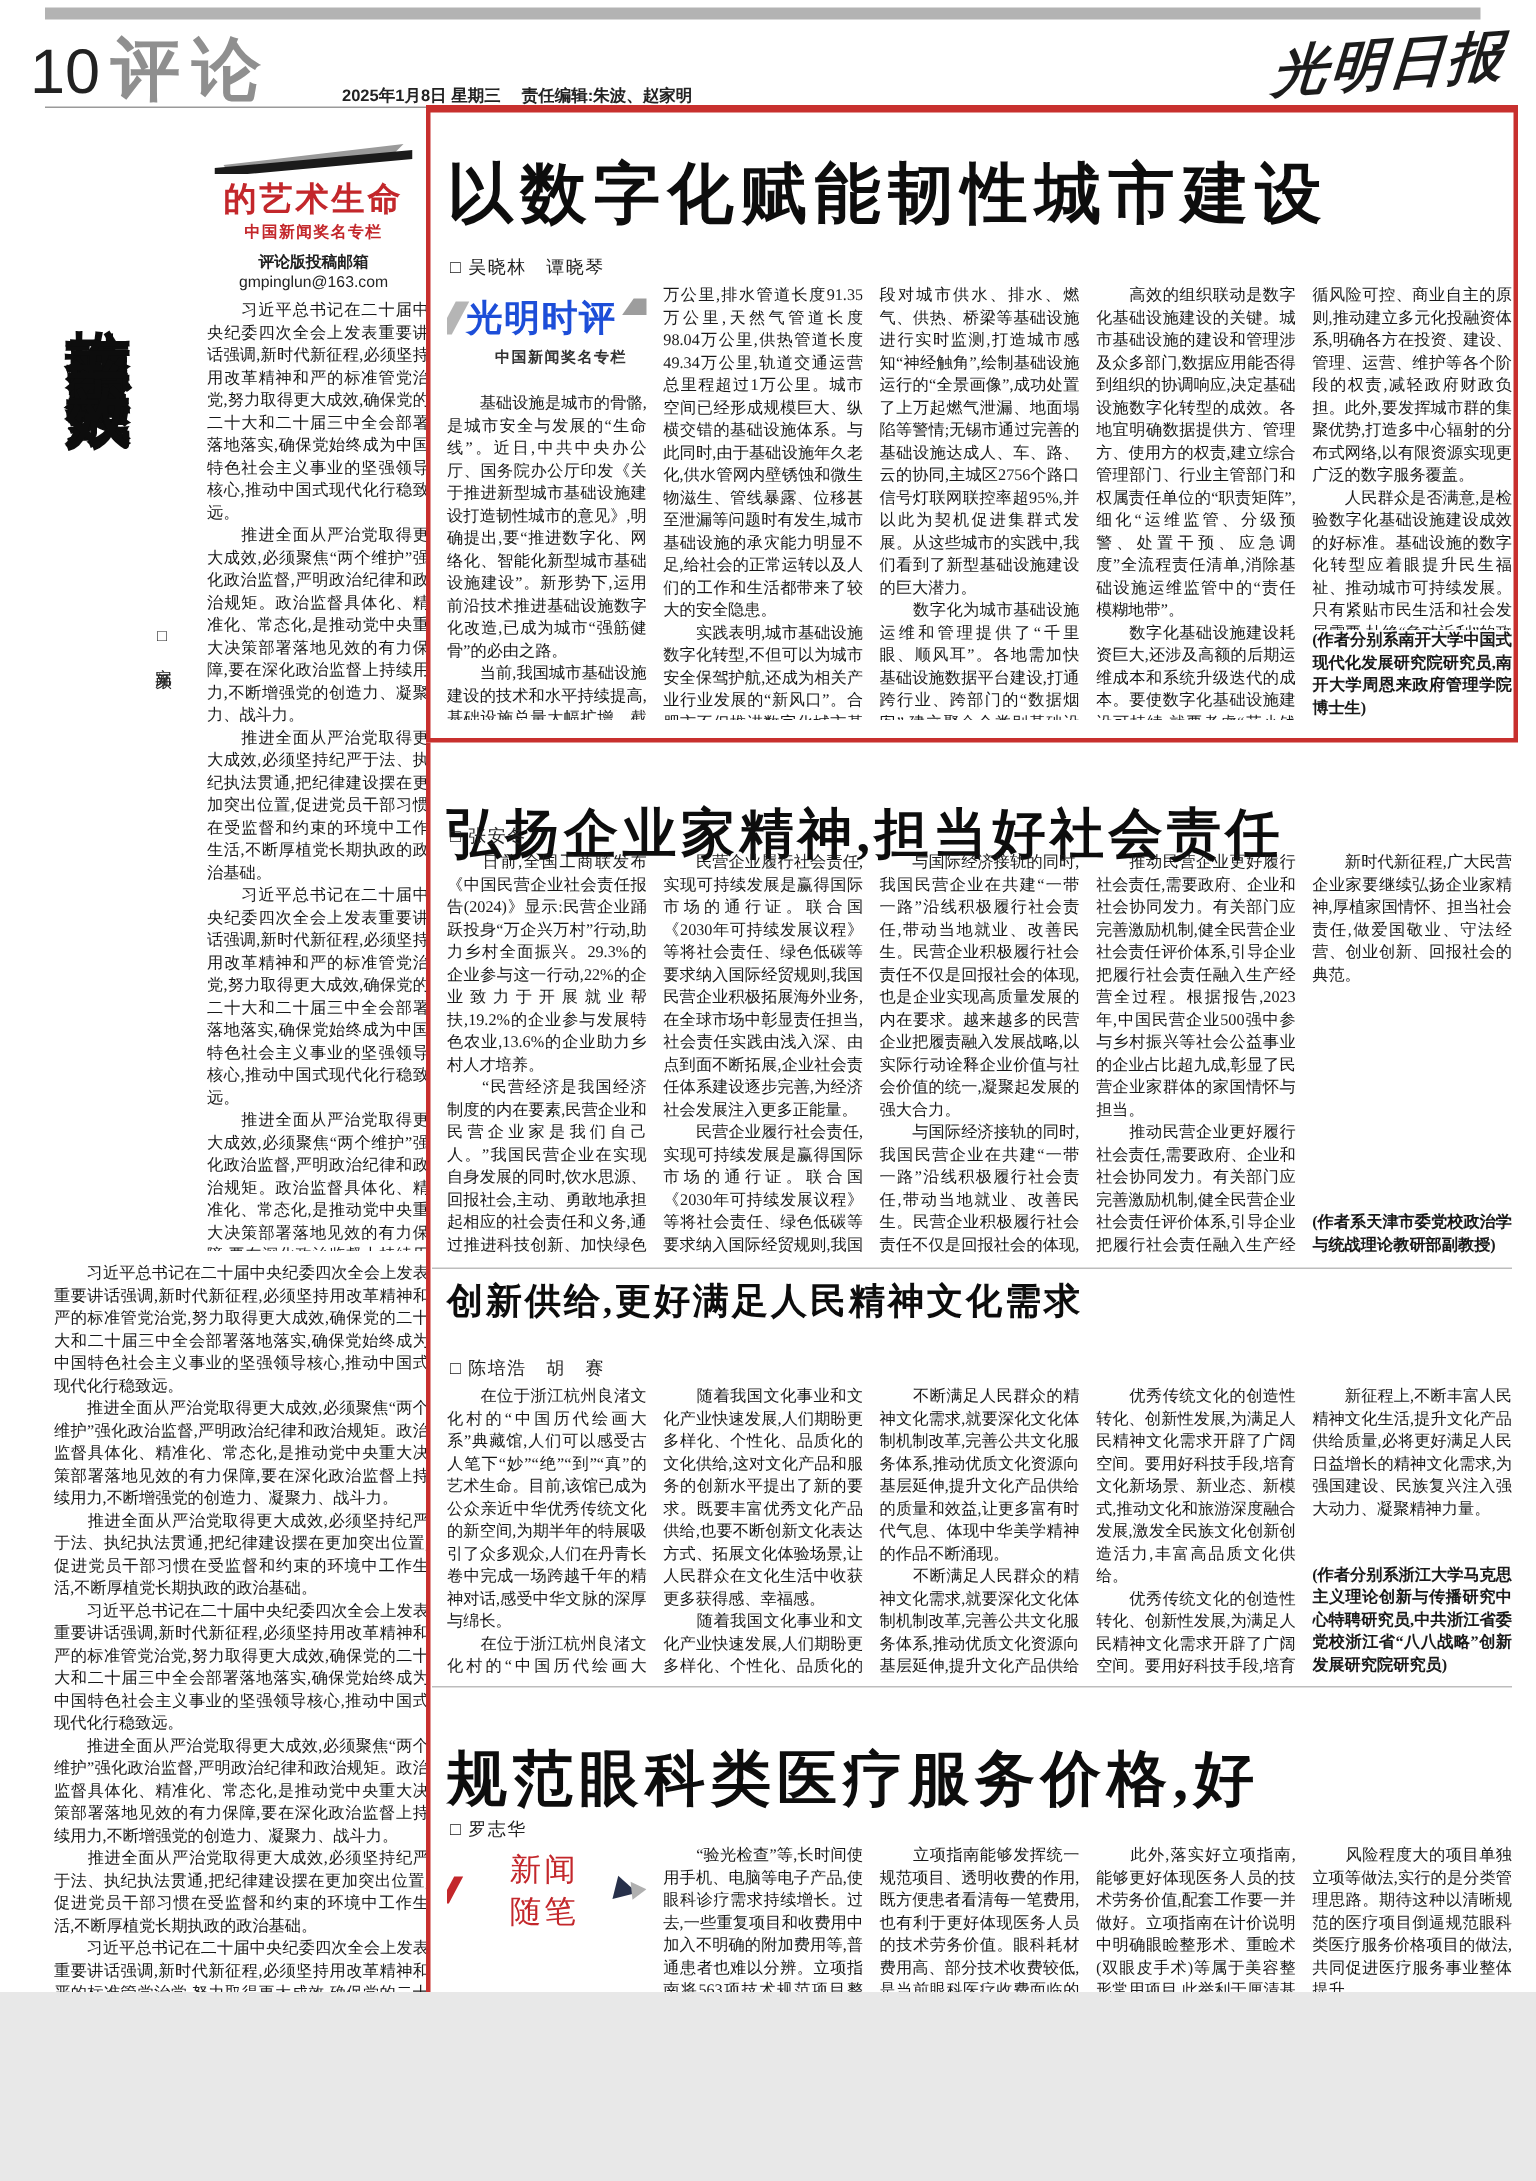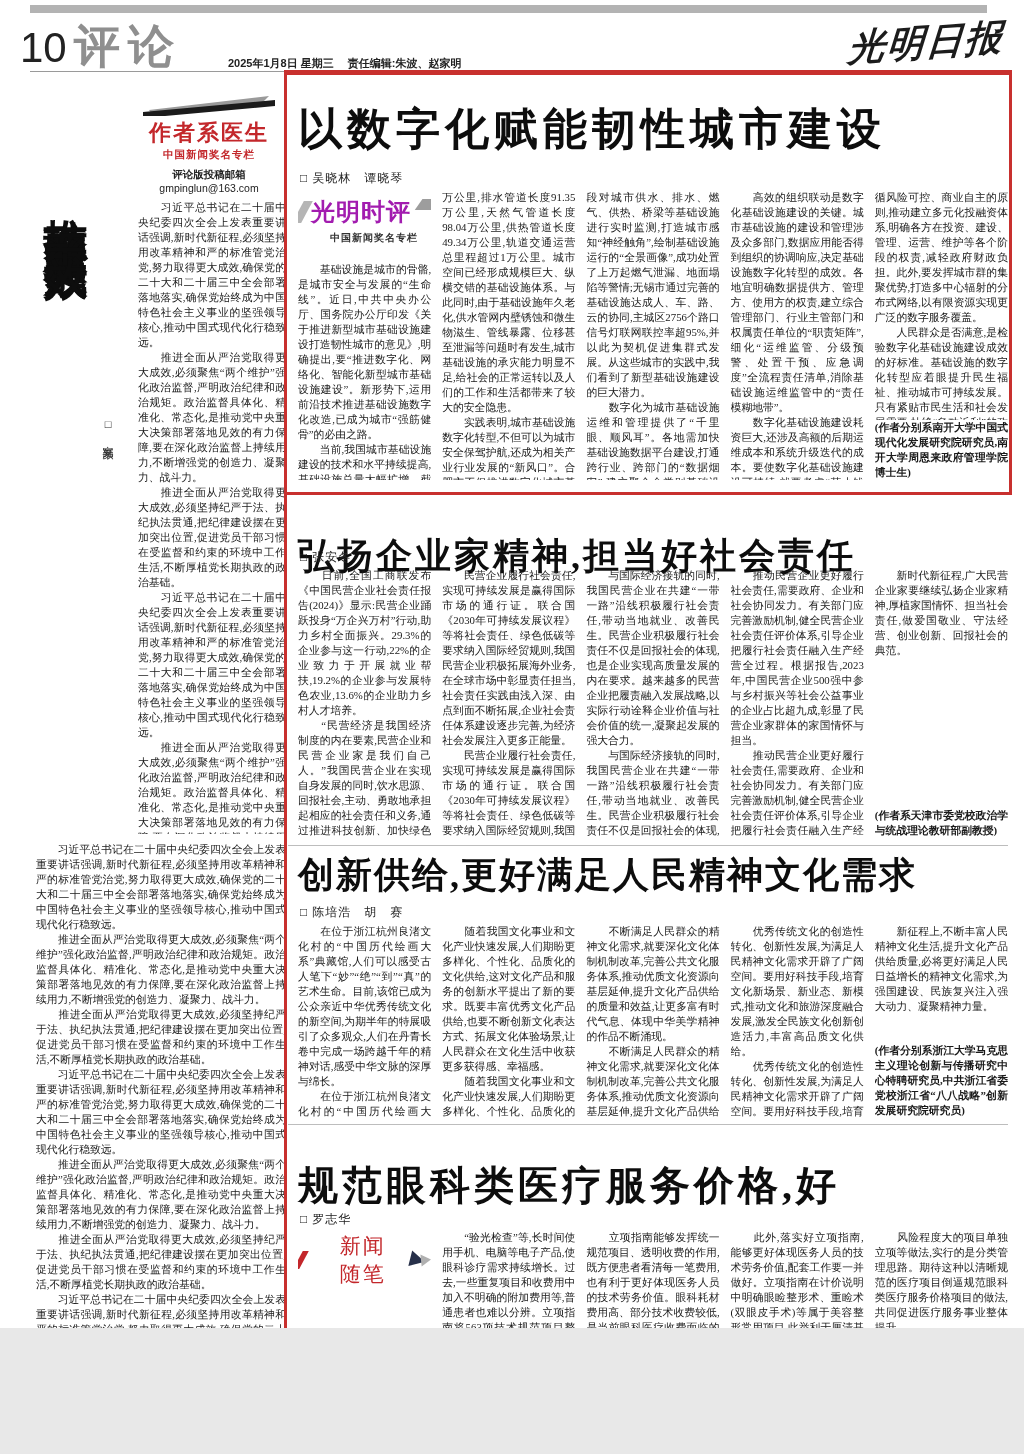--- a/index.html
+++ b/index.html
@@ -28,32 +28,32 @@
   .vhead{left:36px;top:184px;height:660px;writing-mode:vertical-rl;font-size:44px;font-weight:bold;
          letter-spacing:3px;color:#101010;}
   .vauthor{left:100px;top:418px;writing-mode:vertical-rl;font-size:11px;color:#222;letter-spacing:2px;}
   
   .bt{font-size:10.8px;line-height:15px;text-align:justify;white-space:pre-wrap;color:#191919;overflow:hidden;}
   .credit{font-size:10.8px;line-height:15px;font-weight:bold;text-align:justify;white-space:pre-wrap;flex:0 0 auto;}
   
   .headline{font-weight:bold;color:#0d0d0d;}
   .h-main{left:298px;top:100px;font-size:44px;letter-spacing:5px;}
   .h-a2{left:298px;top:496px;font-size:36px;letter-spacing:3px;margin-top:36px;}
-  .h-a3{left:298px;top:851px;font-size:36px;letter-spacing:2px;text-align:right;}
+  .h-a3{left:298px;top:851px;font-size:24px;letter-spacing:2px;text-align:right;}
   .h-a4{left:298px;top:1158px;font-size:40px;letter-spacing:4px;}
   .byline{font-size:12px;color:#222;letter-spacing:1px;}
   
   .colrow{left:298px;width:710px;display:flex;gap:11px;}
   .col{flex:1 1 0;overflow:hidden;display:flex;flex-direction:column;}
   .col .bt{flex:1 1 auto;}
   
   .shiping{width:152px;flex:0 0 66px;padding-top:6px;}
   .sp-line{display:flex;align-items:center;}
   .sp-slash{width:9px;height:22px;background:#b5b5b5;transform:skewX(-28deg);margin-right:4px;}
-  .sp-text{font-size:24px;font-weight:bold;color:#a21caf;letter-spacing:1px;}
+  .sp-text{font-size:24px;font-weight:bold;color:#1d4ed8;letter-spacing:1px;}
   .sp-corner{width:24px;height:11px;background:#9d9d9d;transform:skewX(-35deg) translateY(-8px);margin-left:2px;}
   .sp-sub{font-family:"Liberation Sans",sans-serif;font-size:10px;font-weight:bold;color:#333;
           letter-spacing:1px;text-align:center;margin-top:3px;}
   
   .suibi{flex:0 0 40px;display:flex;align-items:center;gap:4px;padding-top:2px;}
   .sb-slash{width:8px;height:18px;background:#c3272b;transform:skewX(-28deg);}
   .sb-text{font-size:21px;font-weight:normal;color:#c3272b;letter-spacing:2px;margin-left:32px;}
   .sb-flag{width:0;height:0;border-top:8px solid transparent;border-bottom:8px solid transparent;
            border-left:15px solid #27304a;transform:rotate(14deg);}
   .sb-flag2{width:0;height:0;border-top:6px solid transparent;border-bottom:6px solid transparent;
@@ -78,21 +78,21 @@
     <span>2025年1月8日  星期三</span><span>责任编辑:朱波、赵家明</span>
   </div>
   <div class="abs masthead">光明日报</div>
   <div class="abs head-rule"></div>
 
   <div class="abs forum">
     <svg class="ribbon-svg" width="132" height="20" viewBox="0 0 132 20">
       <polygon points="6,14 126,0 118,8 10,20" fill="#9a9a9a"></polygon>
       <polygon points="0,16 132,4 132,10 0,22" fill="#1b1b1b"></polygon>
     </svg>
-    <div class="forum-title">作者系医生</div>
+    <div class="forum-title">的艺术生命</div>
     <div class="forum-sub">中国新闻奖名专栏</div>
     <div class="forum-mail">评论版投稿邮箱</div>
     <div class="forum-email">gmpinglun@163.com</div>
   </div>
 
   <div class="abs vhead headline">推动全面从严治党取得更大成效</div>
   <div class="abs vauthor">□ 完颜平</div>
   <div class="abs bt lnarrow">　　习近平总书记在二十届中央纪委四次全会上发表重要讲话强调,新时代新征程,必须坚持用改革精神和严的标准管党治党,努力取得更大成效,确保党的二十大和二十届三中全会部署落地落实,确保党始终成为中国特色社会主义事业的坚强领导核心,推动中国式现代化行稳致远。
 　　推进全面从严治党取得更大成效,必须聚焦“两个维护”强化政治监督,严明政治纪律和政治规矩。政治监督具体化、精准化、常态化,是推动党中央重大决策部署落地见效的有力保障,要在深化政治监督上持续用力,不断增强党的创造力、凝聚力、战斗力。
 　　推进全面从严治党取得更大成效,必须坚持纪严于法、执纪执法贯通,把纪律建设摆在更加突出位置,促进党员干部习惯在受监督和约束的环境中工作生活,不断厚植党长期执政的政治基础。

